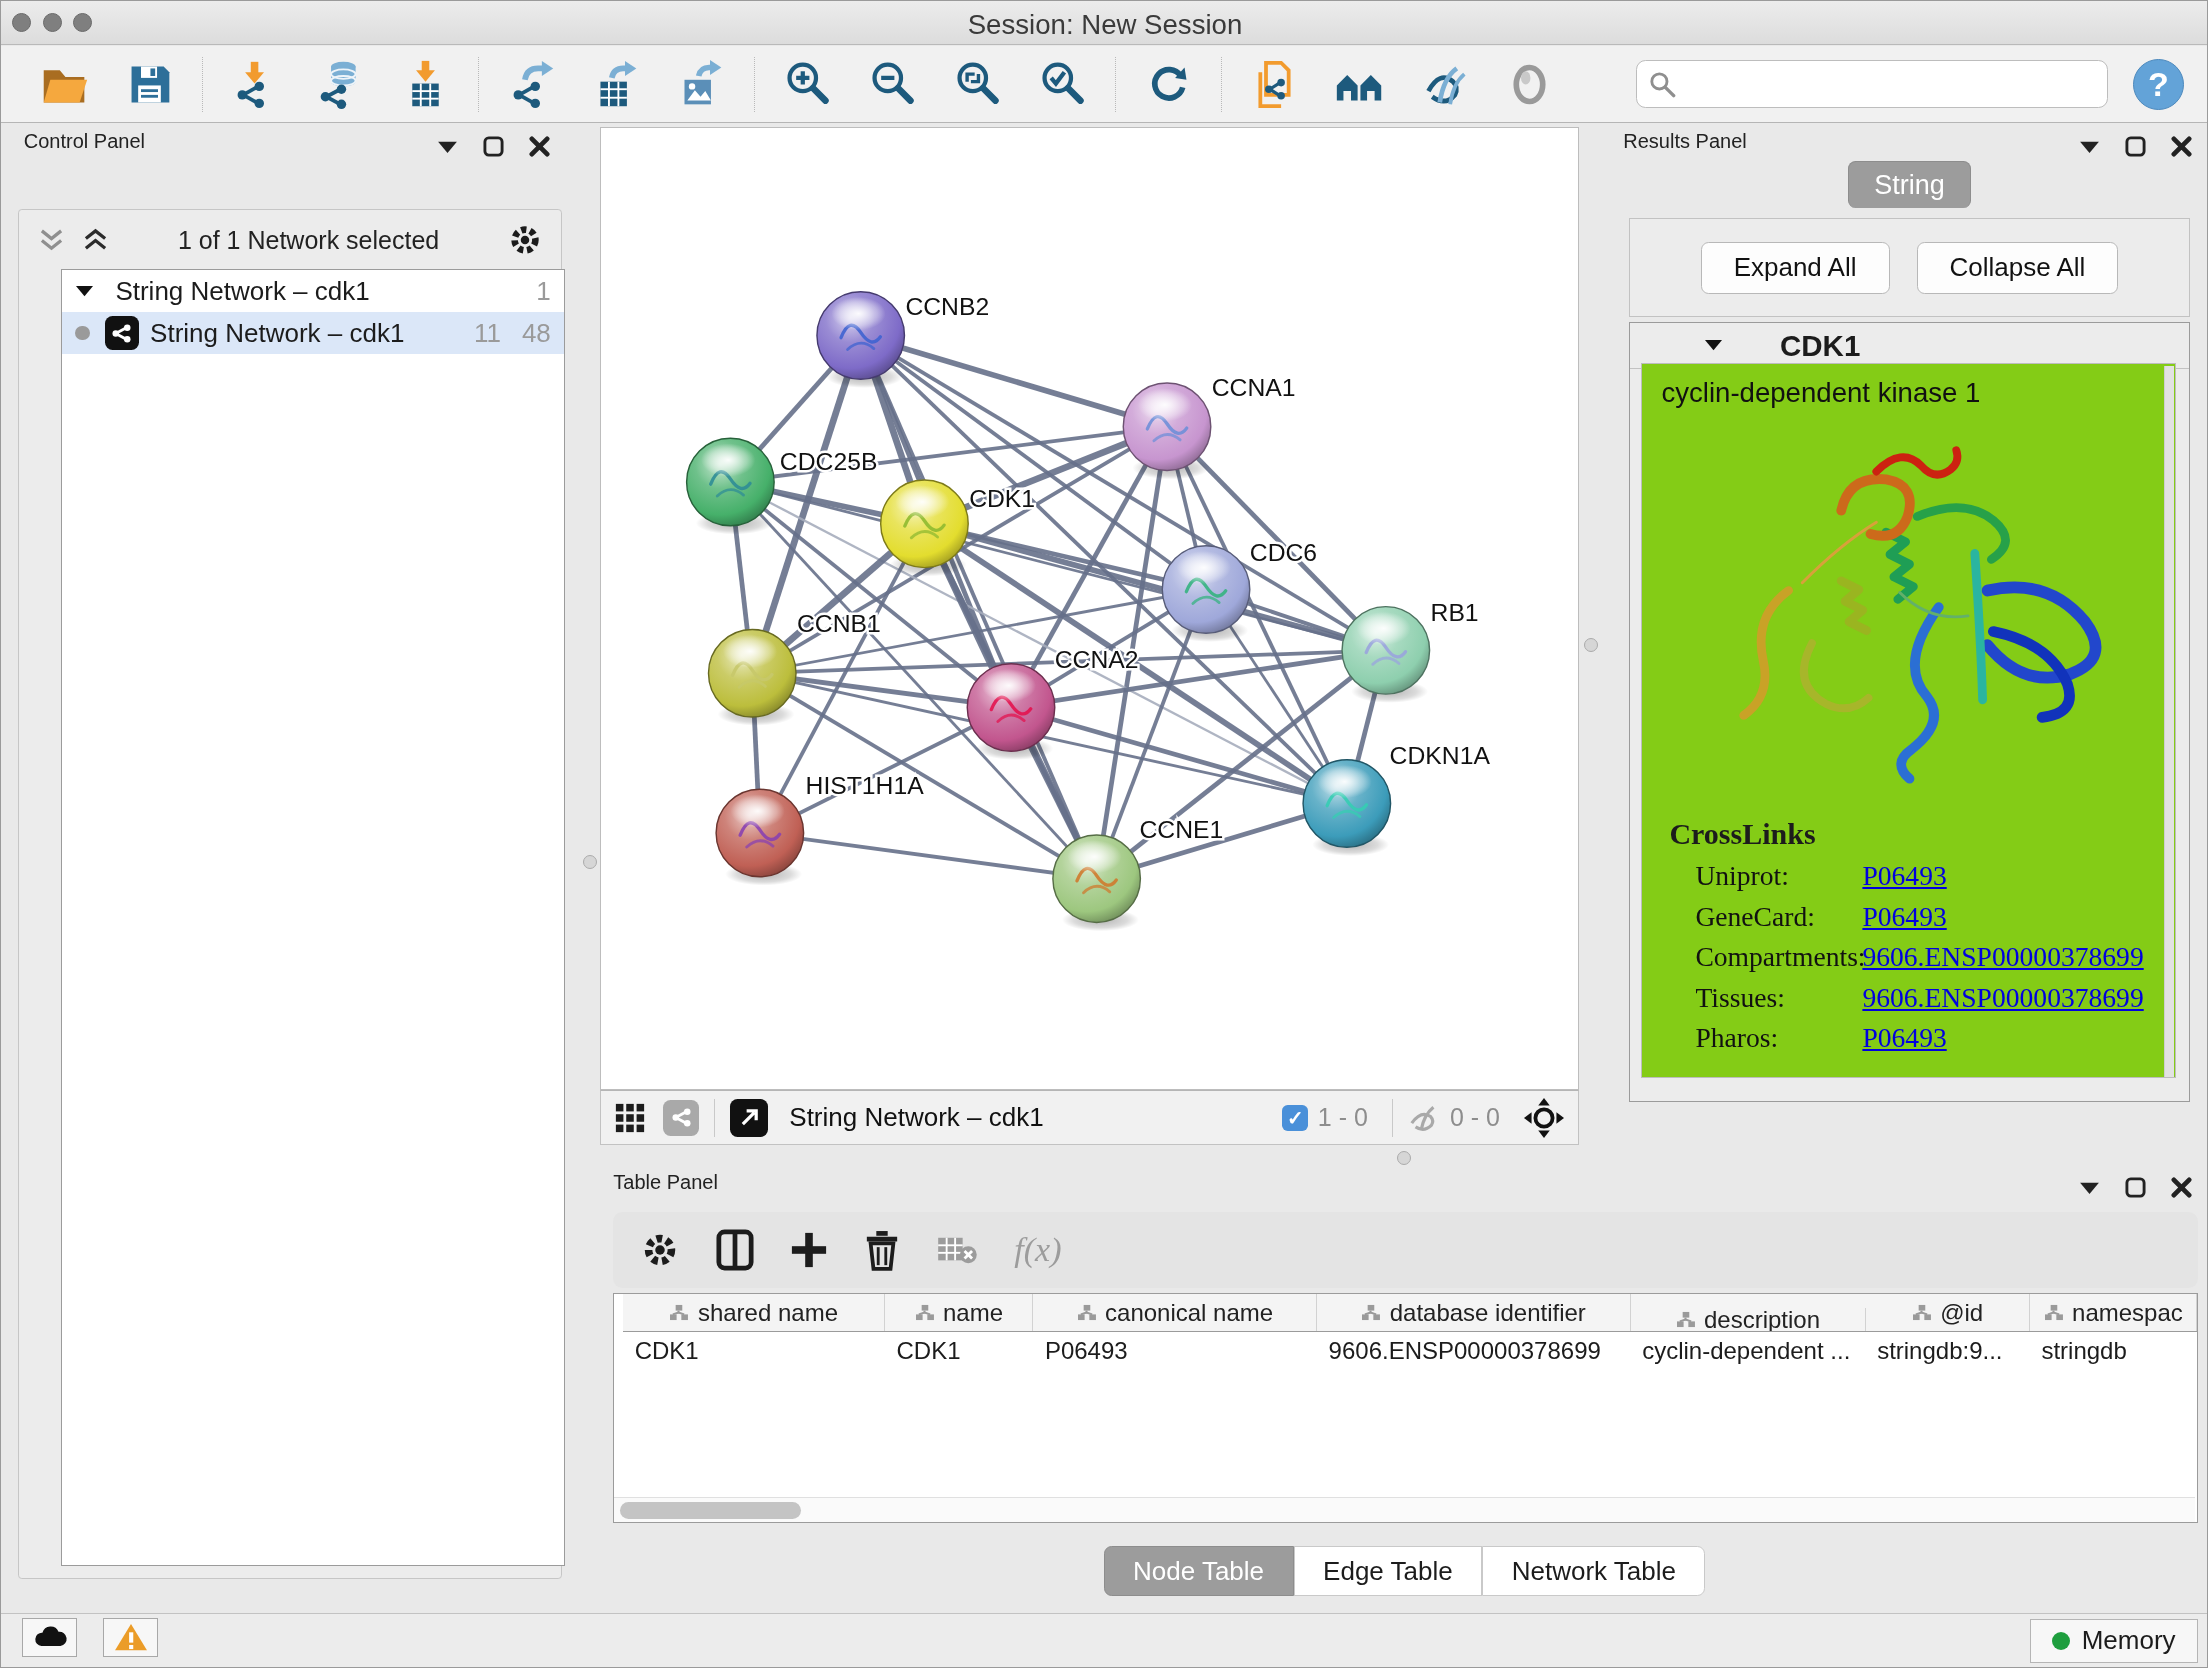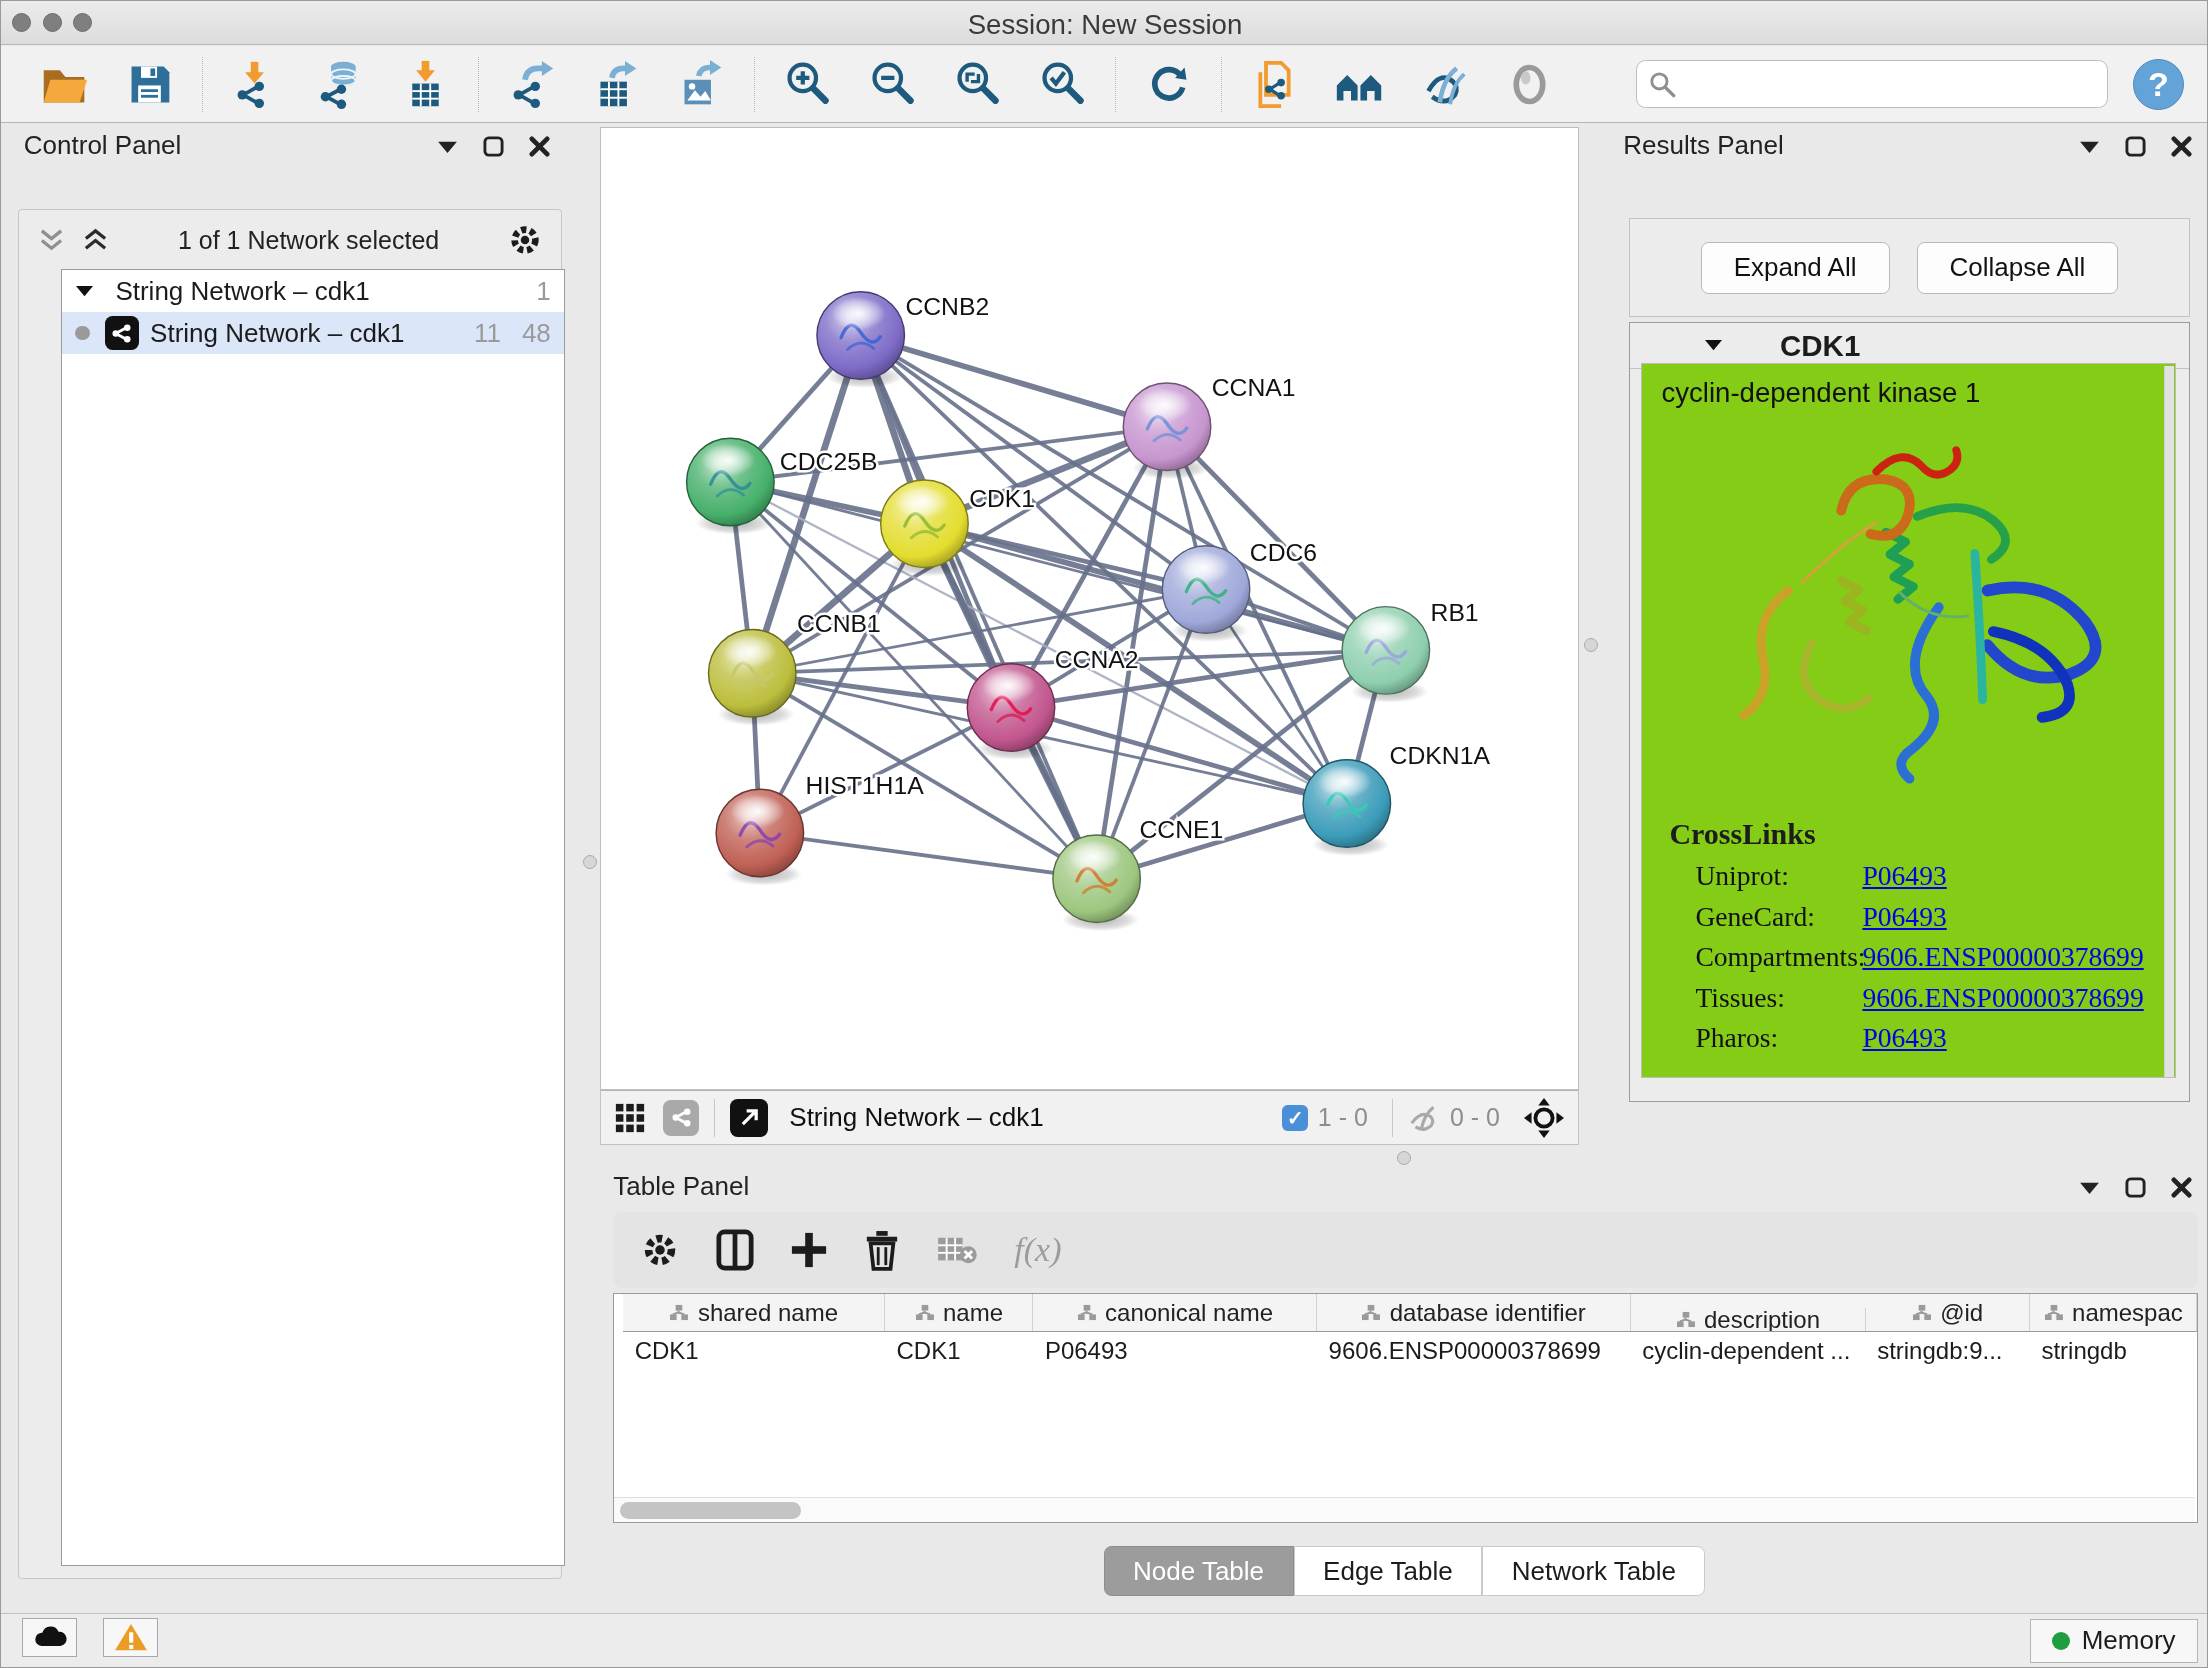--- a/index.html
+++ b/index.html
@@ -21,21 +21,21 @@
   .tbi+.tbi{margin-left:30px;}
   .tsep{width:0;height:55px;border-left:1.9px dotted #b9b9b9;margin:0 25px;flex:0 0 auto;}
   .searchbox{margin-left:auto;margin-right:25px;width:472px;height:48px;background:#fff;
     border:1px solid #bdbdbd;border-radius:9.5px;display:flex;align-items:center;padding:0 11.4px;}
   .searchbox input{border:none;outline:none;font-size:25px;flex:1;background:transparent;
     font-family:"Liberation Sans",sans-serif;}
   .helpbtn{width:51px;height:51px;border-radius:50%;background:#63a3d8;color:#fff;
     font-size:34px;font-weight:bold;display:flex;align-items:center;justify-content:center;
     margin-right:25px;flex:0 0 auto;border:1px solid #4d89bd;}
   
-  .panel-head{position:absolute;font-size:26px;color:#222;}
+  .panel-head{position:absolute;font-size:20px;color:#222;}
   .phicons{position:absolute;display:flex;gap:25px;align-items:center;}
   .tab{display:inline-block;background:#fff;border:1px solid #c9c9c9;border-bottom:none;
     border-radius:7.6px 7.6px 0 0;padding:7.6px 25px;font-size:27px;color:#111;}
   .tab.sel{background:#9c9c9c;color:#fff;border-color:#8d8d8d;}
   
   #control-panel{position:absolute;left:9.5px;top:124px;width:558px;height:1457px;}
   #cp-body{position:absolute;left:7.6px;top:84px;width:544px;height:1370px;background:#ececec;
     border:1px solid #c6c6c6;border-radius:3.8px;}
   .cp-toolrow{position:absolute;left:19px;top:11.4px;width:504px;height:38px;display:flex;align-items:center;}
   .cp-status{flex:1;text-align:center;font-size:25px;color:#222;}
@@ -637,20 +637,23 @@
       <svg width="21" height="15" viewBox="0 0 22 16">
           <path d="M1 3 h20 l-10 12 z" fill="#222"></path>
         </svg>
       <svg width="21" height="21" viewBox="0 0 22 22">
           <rect x="2" y="2" width="18" height="18" rx="4" fill="none" stroke="#222" stroke-width="3"></rect>
         </svg>
       <svg width="21" height="21" viewBox="0 0 22 22">
           <path d="M3 3 L19 19 M19 3 L3 19" stroke="#222" stroke-width="5" stroke-linecap="round"></path>
         </svg>
     </div>
+    <div style="position:absolute;left:0;top:36px;width:599px;text-align:center;">
+      <div class="tab sel" style="border-radius:7.6px">String</div>
+    </div>
     <div id="rp-top">
       <button class="rp-btn">Expand All</button>
       <button class="rp-btn">Collapse All</button>
     </div>
     <div id="rp-section">
       <div class="rp-sec-head">
         <svg width="19" height="14.3" style="margin-left:74px" viewBox="0 0 20 15">
             <path d="M1 2 h18 l-9 11 z" fill="#111"></path>
           </svg>
         <span class="rp-gene">CDK1</span>

